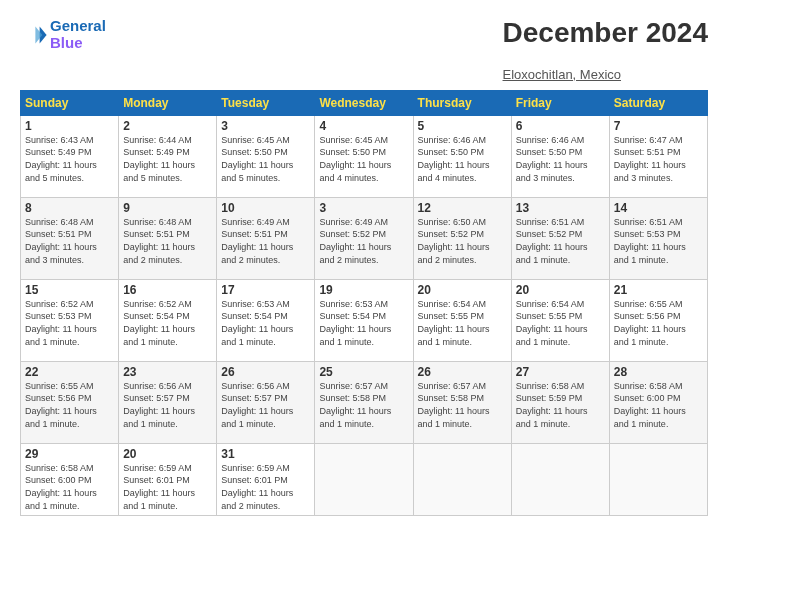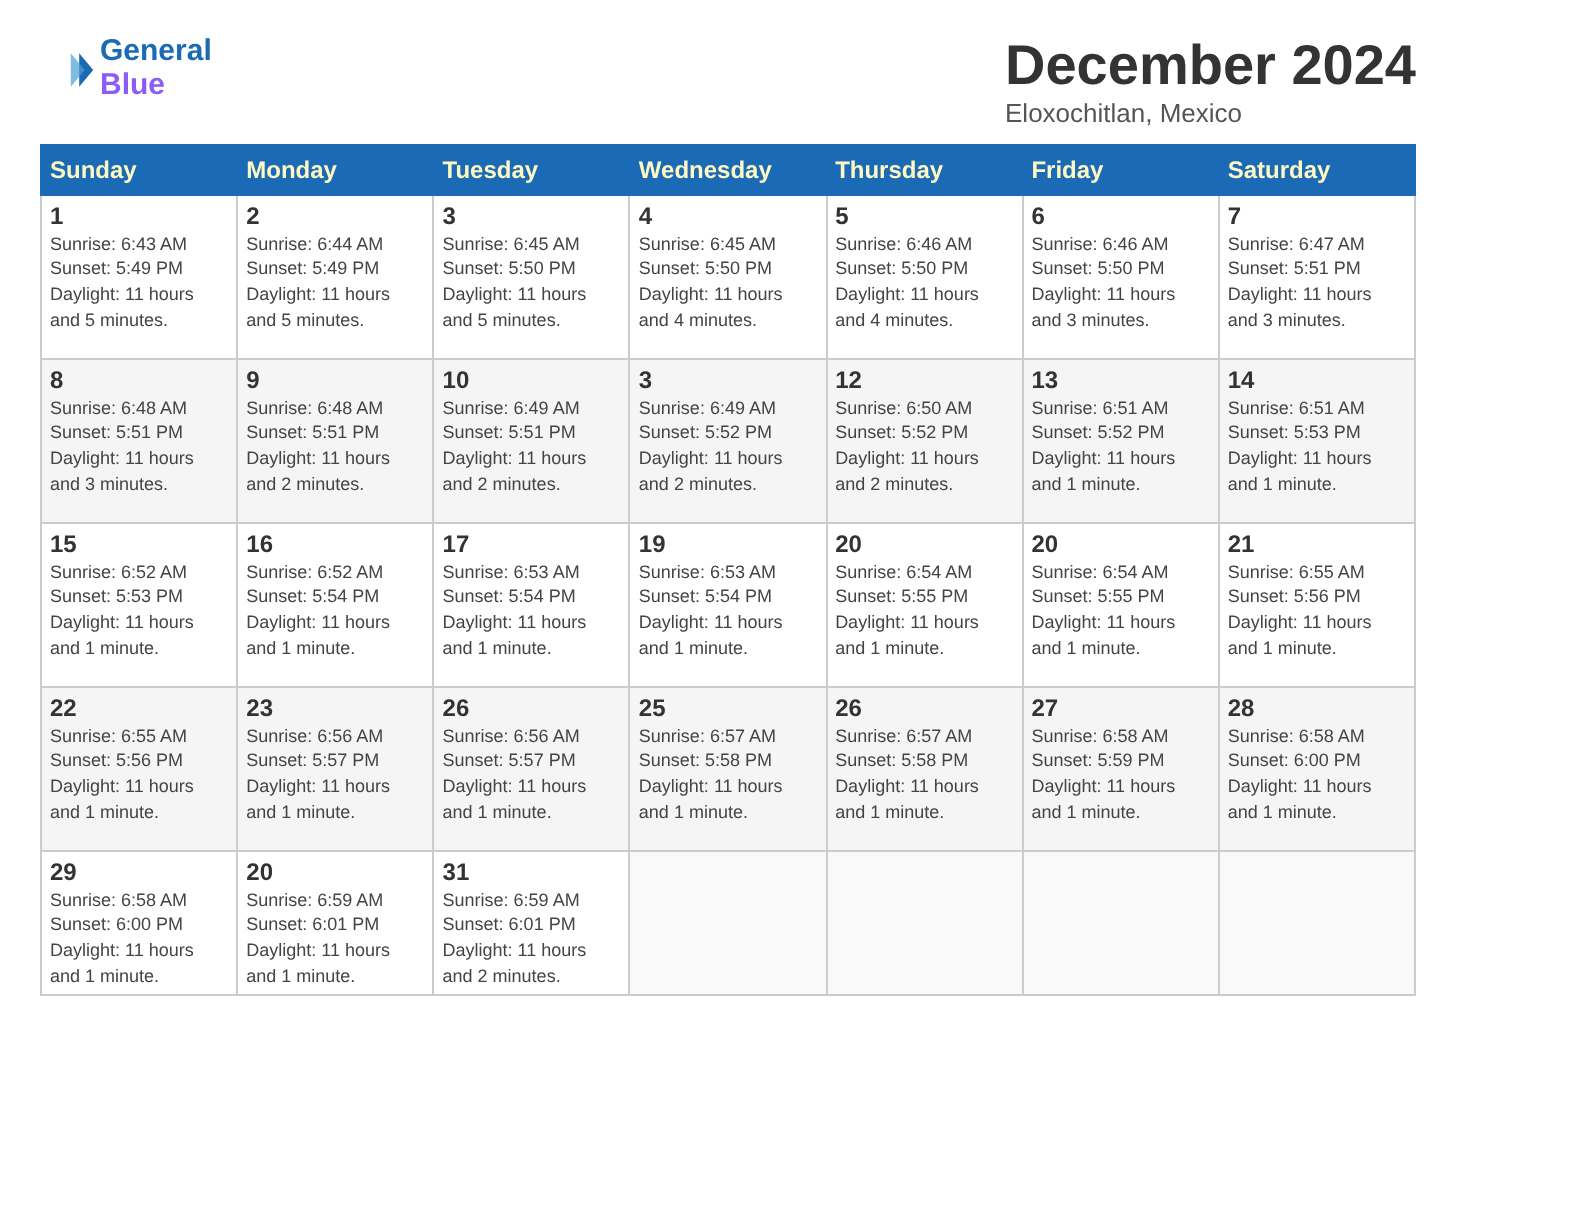--- a/index.html
+++ b/index.html
@@ -44,30 +44,31 @@
     }
     .month-title {
       font-size: 28px;
       font-weight: bold;
       color: #333;
       line-height: 1.1;
     }
     .subtitle {
       font-size: 13px;
       color: #555;
-      margin-top: 0;
+      margin-top: 18px;
+      text-decoration: underline;
     }
     .calendar {
       width: 100%;
       border-collapse: collapse;
       table-layout: fixed;
     }
     .calendar th {
       background: #1a6ab5;
-      color: #fef9c3;
+      color: #fde047;
       font-size: 12px;
       font-weight: bold;
       padding: 5px 4px;
       text-align: left;
       border: 1px solid #1a6ab5;
     }
     .calendar td {
       border: 1px solid #ccc;
       vertical-align: top;
       padding: 3px 4px;

